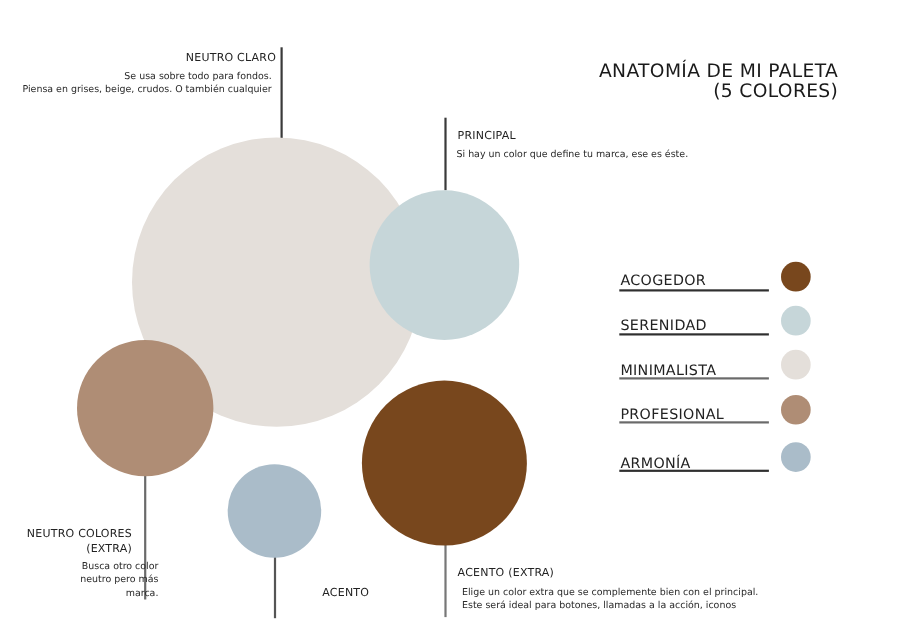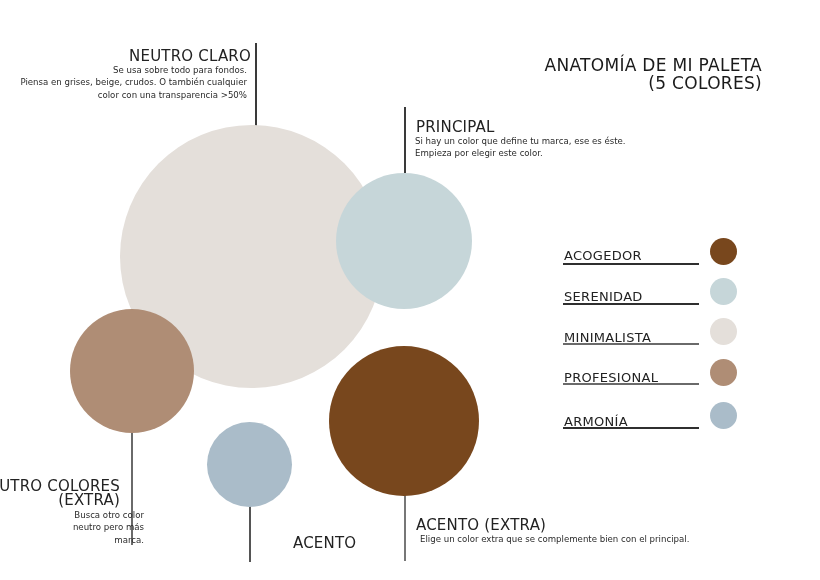--- a/index.html
+++ b/index.html
@@ -10,21 +10,21 @@
     body {
       width: 820px;
       height: 580px;
       position: relative;
       overflow: hidden;
       font-family: "DejaVu Sans", "Liberation Sans", sans-serif;
       color: #1f1f1f;
     }
     .circle { position: absolute; border-radius: 50%; }
     .vline { position: absolute; width: 1.5px; background: #3a3a3a; }
-    .label { position: absolute; font-size: 15px; letter-spacing: 0.2px; white-space: nowrap; color: #222; }
+    .label { position: absolute; font-size: 10px; letter-spacing: 0.2px; white-space: nowrap; color: #222; }
     .desc { position: absolute; font-size: 8.6px; line-height: 12.4px; white-space: nowrap; color: #2a2a2a; }
     .right { text-align: right; }
     .title { position: absolute; right: 58px; top: 56px; text-align: right; font-size: 17px; line-height: 18px; letter-spacing: 0.3px; color: #1a1a1a; margin-left: 42px; }
     .legend-row { position: absolute; left: 563px; width: 180px; height: 34px; }
     .legend-label { position: absolute; left: 1px; font-size: 13px; letter-spacing: 0.3px; color: #222; white-space: nowrap; }
     .legend-line { position: absolute; left: 0; width: 136px; height: 1.5px; background: #2f2f2f; }
     .legend-dot { position: absolute; left: 147px; width: 27px; height: 27px; border-radius: 50%; }
   </style>
 </head>
 <body>
@@ -43,44 +43,43 @@
 <div class="circle" style="left:120px; top:125px; width:263px; height:263px; background:#E4DFDA;"></div>
 <div class="circle" style="left:336px; top:173px; width:136px; height:136px; background:#C6D6D9;"></div>
 <div class="circle" style="left:70px; top:309px; width:124px; height:124px; background:#AF8D75;"></div>
 <div class="circle" style="left:329px; top:346px; width:150px; height:150px; background:#78471D;"></div>
 <div class="circle" style="left:207px; top:422px; width:85px; height:85px; background:#AABCC9;"></div>
 
 <div class="label right" style="right:569px; top:47px;">NEUTRO CLARO</div>
 <div class="desc right" style="right:573px; top:64px;">
   <div>Se usa sobre todo para fondos.</div>
   <div>Piensa en grises, beige, crudos. O también cualquier</div>
-  <div>color con una transparencia  &gt;50%</div>
 </div>
 
 <div class="label" style="left:416px; top:118px;">PRINCIPAL</div>
 <div class="desc" style="left:415px; top:135px;">
   <div>Si hay un color que define tu marca, ese es éste.</div>
-  <div>Empieza  por elegir este color.</div>
 </div>
 
 <div class="label right" style="right:700px; top:479px; line-height:14px;">
   <div>NEUTRO COLORES</div>
   <div>(EXTRA)</div>
 </div>
 <div class="desc right" style="right:676px; top:509px;">
   <div>Busca otro color</div>
   <div>neutro pero más</div>
   <div>marca.</div>
 </div>
 
 <div class="label" style="left:255px; top:534px;margin-left:38px;">ACENTO</div>
 
 <div class="label" style="left:416px; top:516px;">ACENTO (EXTRA)</div>
 <div class="desc" style="left:420px; top:533px;">
   <div>Elige un color extra que se complemente bien con el principal.</div>
+  <div>Este será ideal para botones, llamadas a la acción, iconos</div>
 </div>
 
 <div>
   <div class="legend-row" style="top:237px;">
     <span class="legend-label" style="top:11px;">ACOGEDOR</span>
     <div class="legend-line" style="top:26px;"></div>
     <div class="legend-dot" style="top:1px; background:#78471D;"></div>
   </div>
   <div class="legend-row" style="top:277px;">
     <span class="legend-label" style="top:12px;">SERENIDAD</span>

